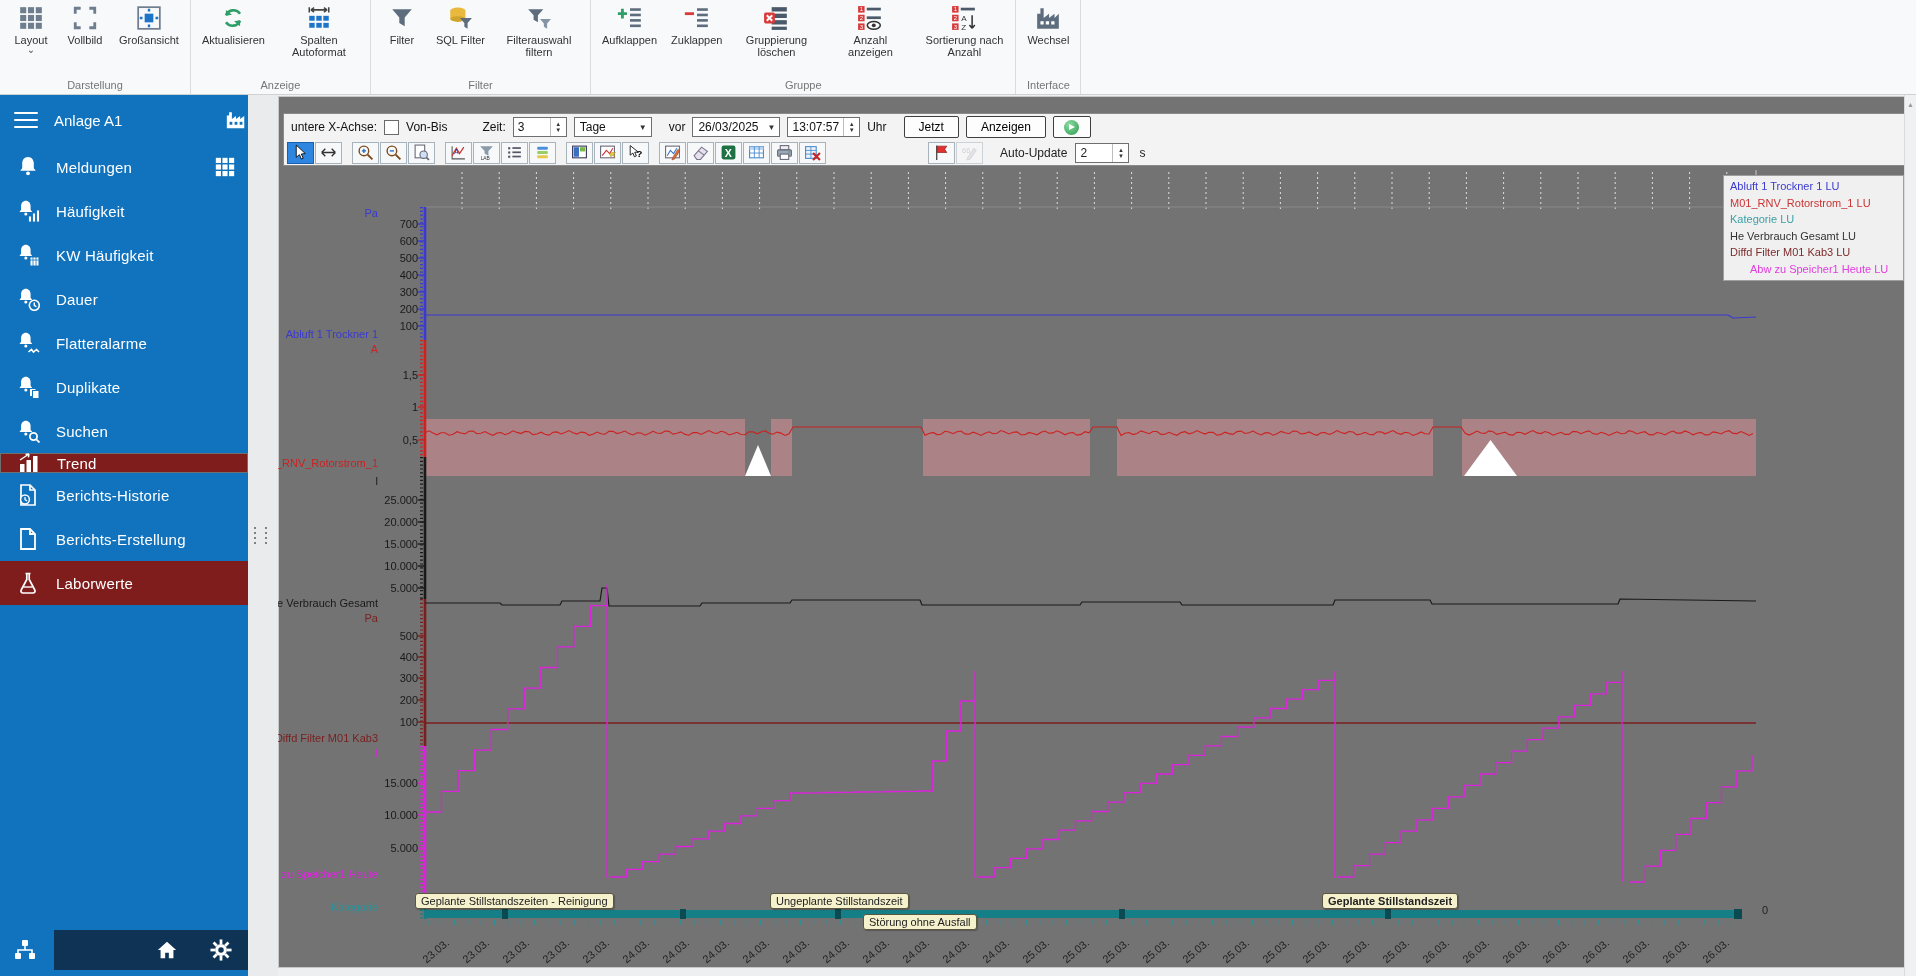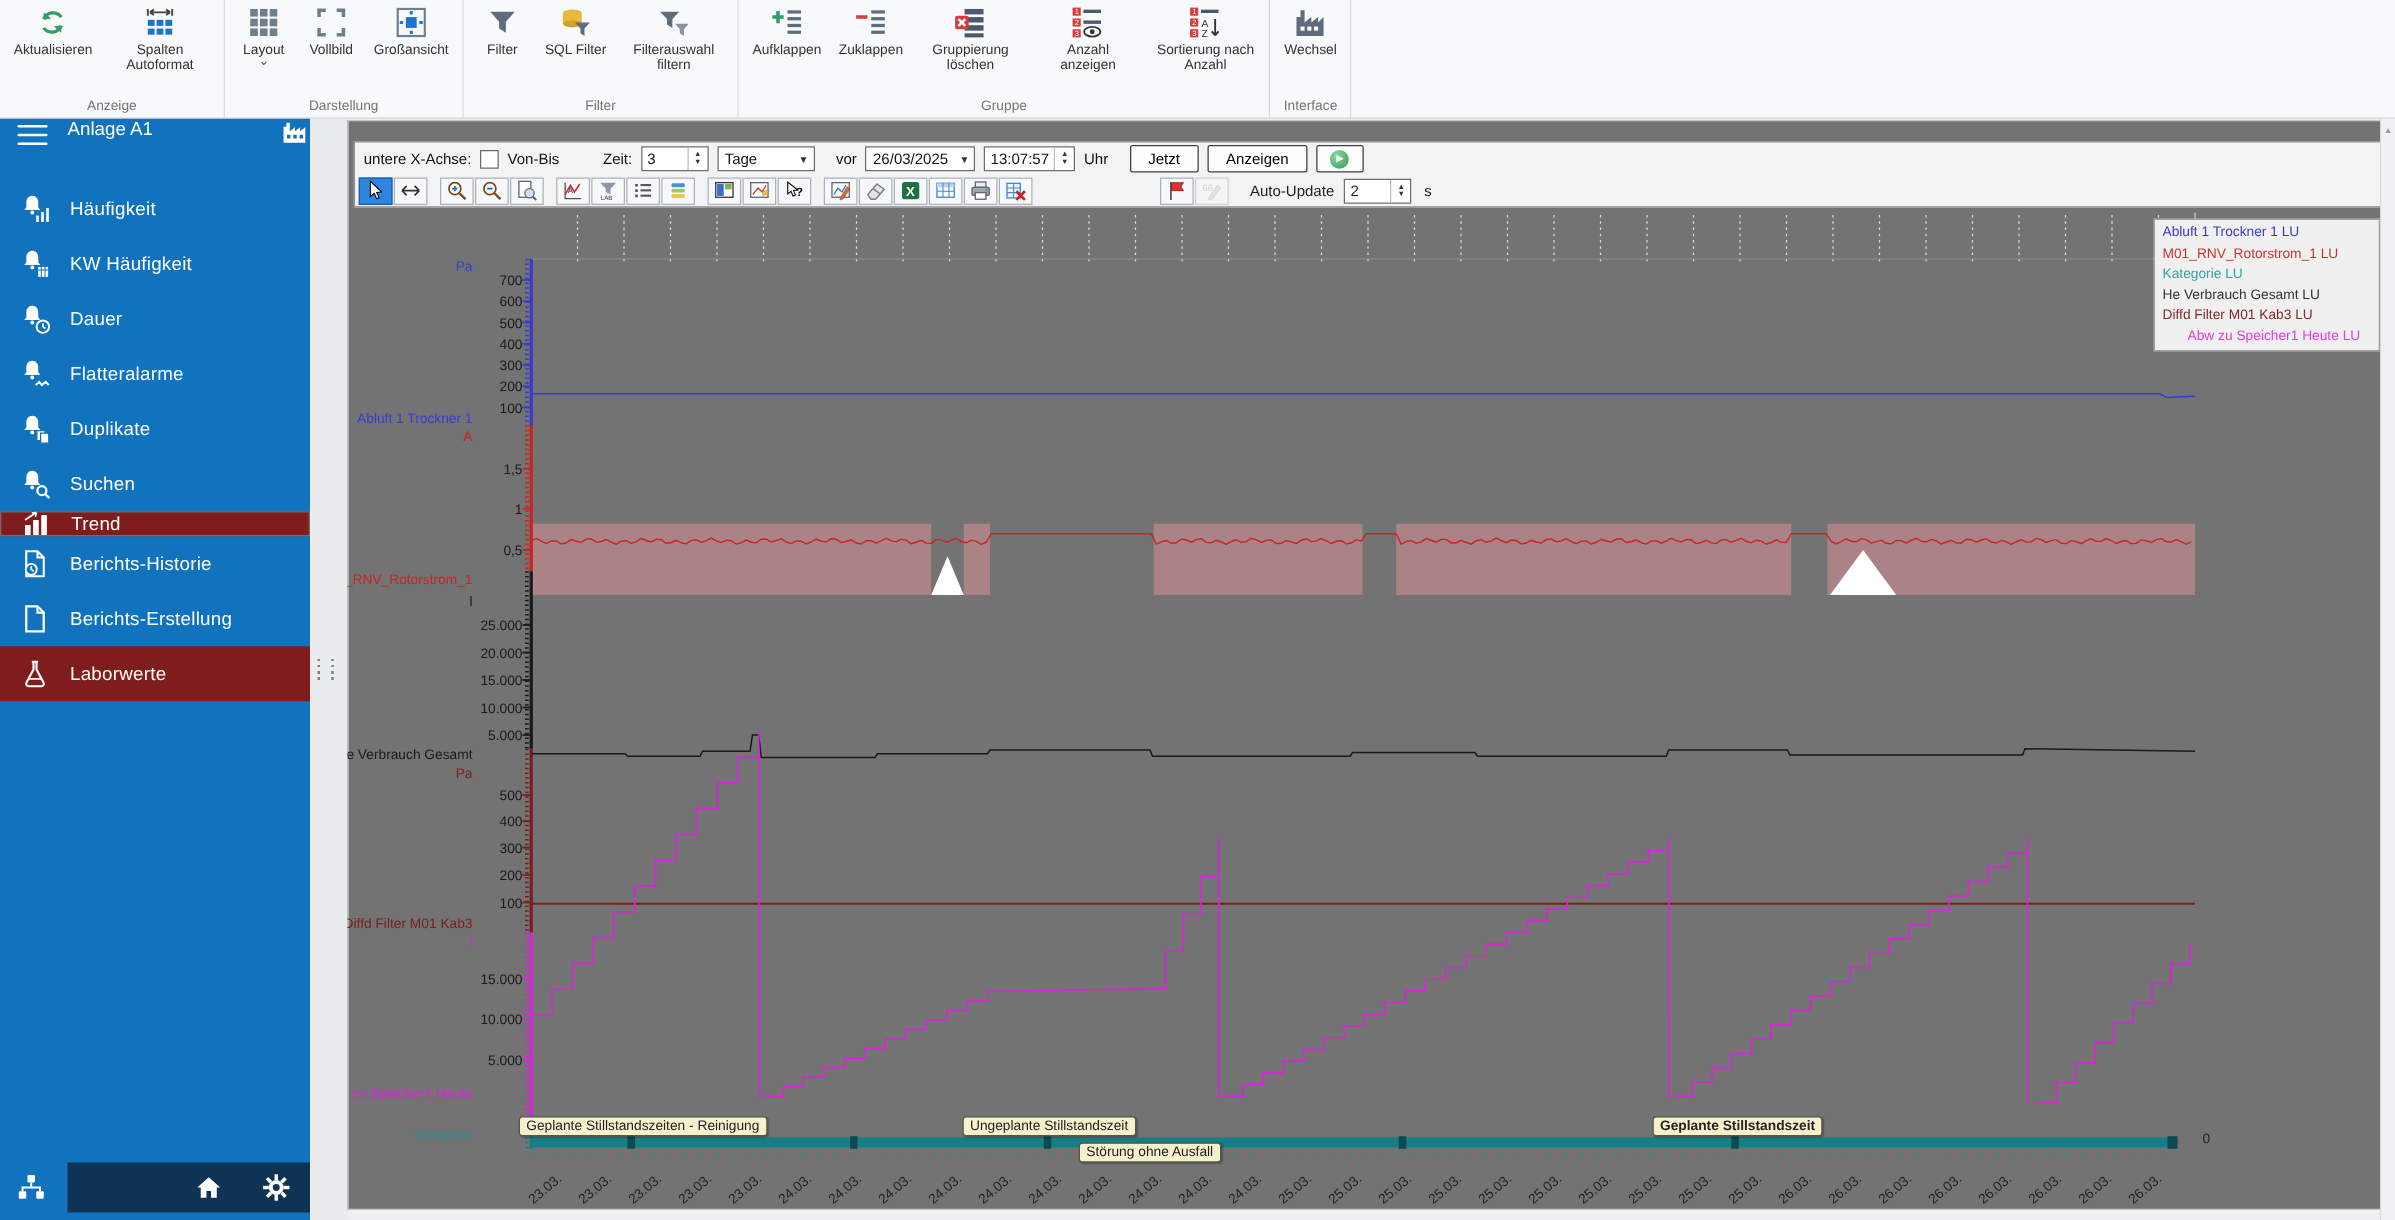--- a/index.html
+++ b/index.html
@@ -9,21 +9,21 @@
   .rgroup{display:flex;flex-direction:column;justify-content:space-between;border-right:1px solid #d9dcdf;padding:2px 4px 0}
   .rbtns{display:flex;flex:1;align-items:flex-start}
   .rbtn{display:flex;flex-direction:column;align-items:center;padding:3px 7px 0;min-width:40px;cursor:default}
   .ricon{width:26px;height:26px;display:block}
   .ricon svg{width:100%;height:100%;display:block}
   .rlabel{font-size:11px;color:#333;text-align:center;line-height:12px;margin-top:3px;max-width:80px}
   .rchev{font-size:10px;color:#555;line-height:7px}
   .rglabel{font-size:11px;color:#767676;text-align:center;padding:1px 0 3px}
   
   .sidebar{position:absolute;left:0;top:95px;width:248px;height:881px;background:#1173bd;color:#fff;overflow:hidden}
-  .sb-head{display:flex;align-items:flex-start;height:50px;padding:0 0 0 14px;gap:16px}
+  .sb-head{display:flex;align-items:center;height:50px;padding:0 0 0 14px;gap:16px}
   .burger{width:24px;cursor:pointer}
   .burger i{display:block;height:2.5px;background:#fff;margin:4.5px 0;border-radius:1px}
   .sb-title{font-size:15px;flex:1}
   .hicon{width:24px;height:22px}
   .hicon svg{width:100%;height:100%}
   .sbitem{display:flex;align-items:center;height:44px;padding:0 12px 0 16px;gap:16px;cursor:pointer}
   .sbitem.sel{background:#7f1d1d}
   .sbitem.hl{background:#7f1d1d}
   .sbicon{width:24px;height:24px;flex:none}
   .sbicon svg{width:100%;height:100%}
@@ -75,54 +75,20 @@
   .scroll::before{content:"▲";position:absolute;top:6px;left:2px;font-size:7px;color:#9a9a9a}
 </style>
 </head>
 <body>
 
 <div class="ribbon">
     <div class="rgroup">
       <div class="rbtns">
         <div class="rbtn">
           <span class="ricon">
-            <svg viewBox="0 0 24 24">
-              <g stroke="#2f9e68" stroke-width="2.4" fill="none">
-                <path d="M18.5 8 A7.5 7.5 0 0 0 5.5 9.5"></path>
-                <path d="M5.5 16 A7.5 7.5 0 0 0 18.5 14.5"></path>
-              </g>
-              <path d="M5.5 4.5 L5.5 10 L11 9 Z" fill="#2f9e68"></path>
-              <path d="M18.5 19.5 L18.5 14 L13 15 Z" fill="#2f9e68"></path>
-            </svg>
-          </span>
-          <span class="rlabel">Aktualisieren</span>
-        </div>
-        <div class="rbtn">
-          <span class="ricon">
-            <svg viewBox="0 0 24 24">
-              <path d="M4.5 4.5 H19.5 M4.5 4.5 L7.5 2.5 M4.5 4.5 L7.5 6.5 M19.5 4.5 L16.5 2.5 M19.5 4.5 L16.5 6.5 M3 2 V7 M21 2 V7" stroke="#444" stroke-width="1.4" fill="none"></path>
-              <g fill="#1d74c8">
-                <rect x="3" y="10" width="5" height="4.5"></rect>
-                <rect x="9.5" y="10" width="5" height="4.5"></rect>
-                <rect x="16" y="10" width="5" height="4.5"></rect>
-                <rect x="3" y="16.5" width="5" height="4.5"></rect>
-                <rect x="9.5" y="16.5" width="5" height="4.5"></rect>
-                <rect x="16" y="16.5" width="5" height="4.5"></rect>
-              </g>
-            </svg>
-          </span>
-          <span class="rlabel">Spalten Autoformat</span>
-        </div>
-      </div>
-      <div class="rglabel">Anzeige</div>
-    </div>
-    <div class="rgroup">
-      <div class="rbtns">
-        <div class="rbtn">
-          <span class="ricon">
             <svg viewBox="0 0 24 24" fill="#6e7e8e">
               <rect x="2" y="2" width="5.6" height="5.6"></rect>
               <rect x="9.2" y="2" width="5.6" height="5.6"></rect>
               <rect x="16.4" y="2" width="5.6" height="5.6"></rect>
               <rect x="2" y="9.2" width="5.6" height="5.6"></rect>
               <rect x="9.2" y="9.2" width="5.6" height="5.6"></rect>
               <rect x="16.4" y="9.2" width="5.6" height="5.6"></rect>
               <rect x="2" y="16.4" width="5.6" height="5.6"></rect>
               <rect x="9.2" y="16.4" width="5.6" height="5.6"></rect>
               <rect x="16.4" y="16.4" width="5.6" height="5.6"></rect>
@@ -147,20 +113,54 @@
             <svg viewBox="0 0 24 24">
               <rect x="2" y="2" width="20" height="20" fill="none" stroke="#6e7e8e" stroke-width="1.6"></rect>
               <rect x="8" y="8" width="8" height="8" fill="#1d74c8"></rect>
               <path d="M12 3.5 V6 M12 18 V20.5 M3.5 12 H6 M18 12 H20.5" stroke="#1d74c8" stroke-width="2.2"></path>
             </svg>
           </span>
           <span class="rlabel">Großansicht</span>
         </div>
       </div>
       <div class="rglabel">Darstellung</div>
+    </div>
+    <div class="rgroup">
+      <div class="rbtns">
+        <div class="rbtn">
+          <span class="ricon">
+            <svg viewBox="0 0 24 24">
+              <g stroke="#2f9e68" stroke-width="2.4" fill="none">
+                <path d="M18.5 8 A7.5 7.5 0 0 0 5.5 9.5"></path>
+                <path d="M5.5 16 A7.5 7.5 0 0 0 18.5 14.5"></path>
+              </g>
+              <path d="M5.5 4.5 L5.5 10 L11 9 Z" fill="#2f9e68"></path>
+              <path d="M18.5 19.5 L18.5 14 L13 15 Z" fill="#2f9e68"></path>
+            </svg>
+          </span>
+          <span class="rlabel">Aktualisieren</span>
+        </div>
+        <div class="rbtn">
+          <span class="ricon">
+            <svg viewBox="0 0 24 24">
+              <path d="M4.5 4.5 H19.5 M4.5 4.5 L7.5 2.5 M4.5 4.5 L7.5 6.5 M19.5 4.5 L16.5 2.5 M19.5 4.5 L16.5 6.5 M3 2 V7 M21 2 V7" stroke="#444" stroke-width="1.4" fill="none"></path>
+              <g fill="#1d74c8">
+                <rect x="3" y="10" width="5" height="4.5"></rect>
+                <rect x="9.5" y="10" width="5" height="4.5"></rect>
+                <rect x="16" y="10" width="5" height="4.5"></rect>
+                <rect x="3" y="16.5" width="5" height="4.5"></rect>
+                <rect x="9.5" y="16.5" width="5" height="4.5"></rect>
+                <rect x="16" y="16.5" width="5" height="4.5"></rect>
+              </g>
+            </svg>
+          </span>
+          <span class="rlabel">Spalten Autoformat</span>
+        </div>
+      </div>
+      <div class="rglabel">Anzeige</div>
     </div>
     <div class="rgroup">
       <div class="rbtns">
         <div class="rbtn">
           <span class="ricon">
             <svg viewBox="0 0 24 24">
               <path d="M3 4 H21 L14.5 11.5 V19.5 L9.5 16.5 V11.5 Z" fill="#5d6d7d"></path>
             </svg>
           </span>
           <span class="rlabel">Filter</span>
@@ -309,20 +309,38 @@
     <span class="hicon"><svg viewBox="0 0 24 24">
           <path d="M2 21 V7 H4.5 V3.5 H7.5 V11 L12 7.5 V11 L16.5 7.5 V11 L21 7.5 V21 Z" fill="#fff"></path>
           <g fill="#1173bd">
             <rect x="5" y="14" width="3" height="3.2"></rect>
             <rect x="10.5" y="14" width="3" height="3.2"></rect>
             <rect x="16" y="14" width="3" height="3.2"></rect>
           </g>
         </svg></span>
   </div>
   <div>
+      <div class="sbitem">
+        <span class="sbicon"><svg viewBox="0 0 24 24" fill="#fff">
+            <path d="M12 2 C15.4 2 17.8 4.8 17.8 8.4 V13.2 L19.8 15.8 H4.2 L6.2 13.2 V8.4 C6.2 4.8 8.6 2 12 2 Z"></path>
+            <circle cx="12" cy="18.3" r="1.9"></circle>
+          </svg></span>
+        <span class="sblabel">Meldungen</span>
+        <span class="sbright"><svg viewBox="0 0 24 24" fill="#fff">
+            <rect x="2" y="2" width="5.6" height="5.6"></rect>
+            <rect x="9.2" y="2" width="5.6" height="5.6"></rect>
+            <rect x="16.4" y="2" width="5.6" height="5.6"></rect>
+            <rect x="2" y="9.2" width="5.6" height="5.6"></rect>
+            <rect x="9.2" y="9.2" width="5.6" height="5.6"></rect>
+            <rect x="16.4" y="9.2" width="5.6" height="5.6"></rect>
+            <rect x="2" y="16.4" width="5.6" height="5.6"></rect>
+            <rect x="9.2" y="16.4" width="5.6" height="5.6"></rect>
+            <rect x="16.4" y="16.4" width="5.6" height="5.6"></rect>
+          </svg></span>
+      </div>
       <div class="sbitem">
         <span class="sbicon"><svg viewBox="0 0 24 24" fill="#fff">
             <g transform="scale(0.82)">
               <path d="M12 2 C15.4 2 17.8 4.8 17.8 8.4 V13.2 L19.8 15.8 H4.2 L6.2 13.2 V8.4 C6.2 4.8 8.6 2 12 2 Z"></path>
               <circle cx="12" cy="18.3" r="1.9"></circle>
             </g>
             <g fill="#fff" stroke="#1173bd" stroke-width="0.9">
               <rect x="12.5" y="17" width="3" height="6"></rect>
               <rect x="16.5" y="14" width="3" height="9"></rect>
               <rect x="20.5" y="11" width="3" height="12"></rect>

